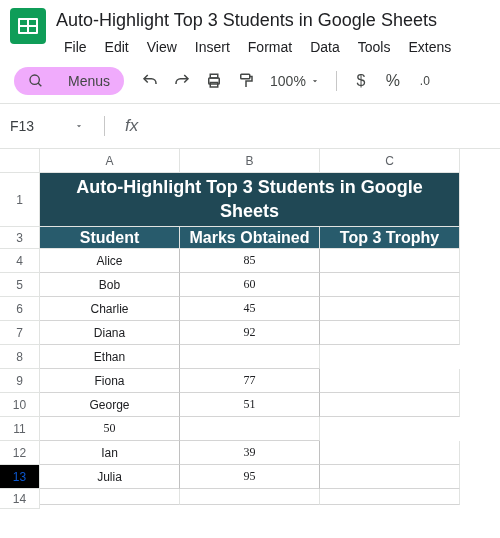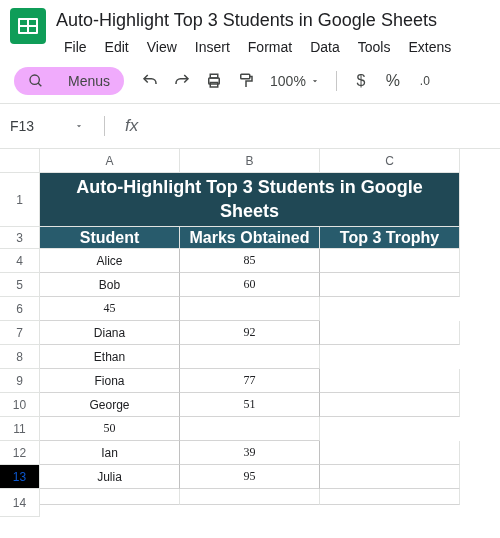--- a/index.html
+++ b/index.html
@@ -145,20 +145,21 @@
         <div class="cell col-c"></div>
       </div>
       <div class="row data-row">
         <div class="row-head">5</div>
         <div class="cell col-a ca">Bob</div>
         <div class="cell col-b cb">60</div>
         <div class="cell col-c"></div>
       </div>
       <div class="row data-row">
         <div class="row-head">6</div>
+        <div class="cell col-a ca">Charlie</div>
         <div class="cell col-b cb">45</div>
         <div class="cell col-c"></div>
       </div>
       <div class="row data-row">
         <div class="row-head">7</div>
         <div class="cell col-a ca">Diana</div>
         <div class="cell col-b cb">92</div>
         <div class="cell col-c"></div>
       </div>
       <div class="row data-row">
@@ -189,19 +190,19 @@
         <div class="cell col-b cb">39</div>
         <div class="cell col-c"></div>
       </div>
       <div class="row data-row">
         <div class="row-head selected">13</div>
         <div class="cell col-a ca">Julia</div>
         <div class="cell col-b cb">95</div>
         <div class="cell col-c"></div>
       </div>
       <div class="row data-row">
-        <div class="row-head" style="height:28px">14</div>
+        <div class="row-head" style="height:20px">14</div>
         <div class="cell col-a" style="height:16px"></div>
         <div class="cell col-b" style="height:16px"></div>
         <div class="cell col-c" style="height:16px"></div>
       </div>
     </div>
 </div>
 
 </body></html>

